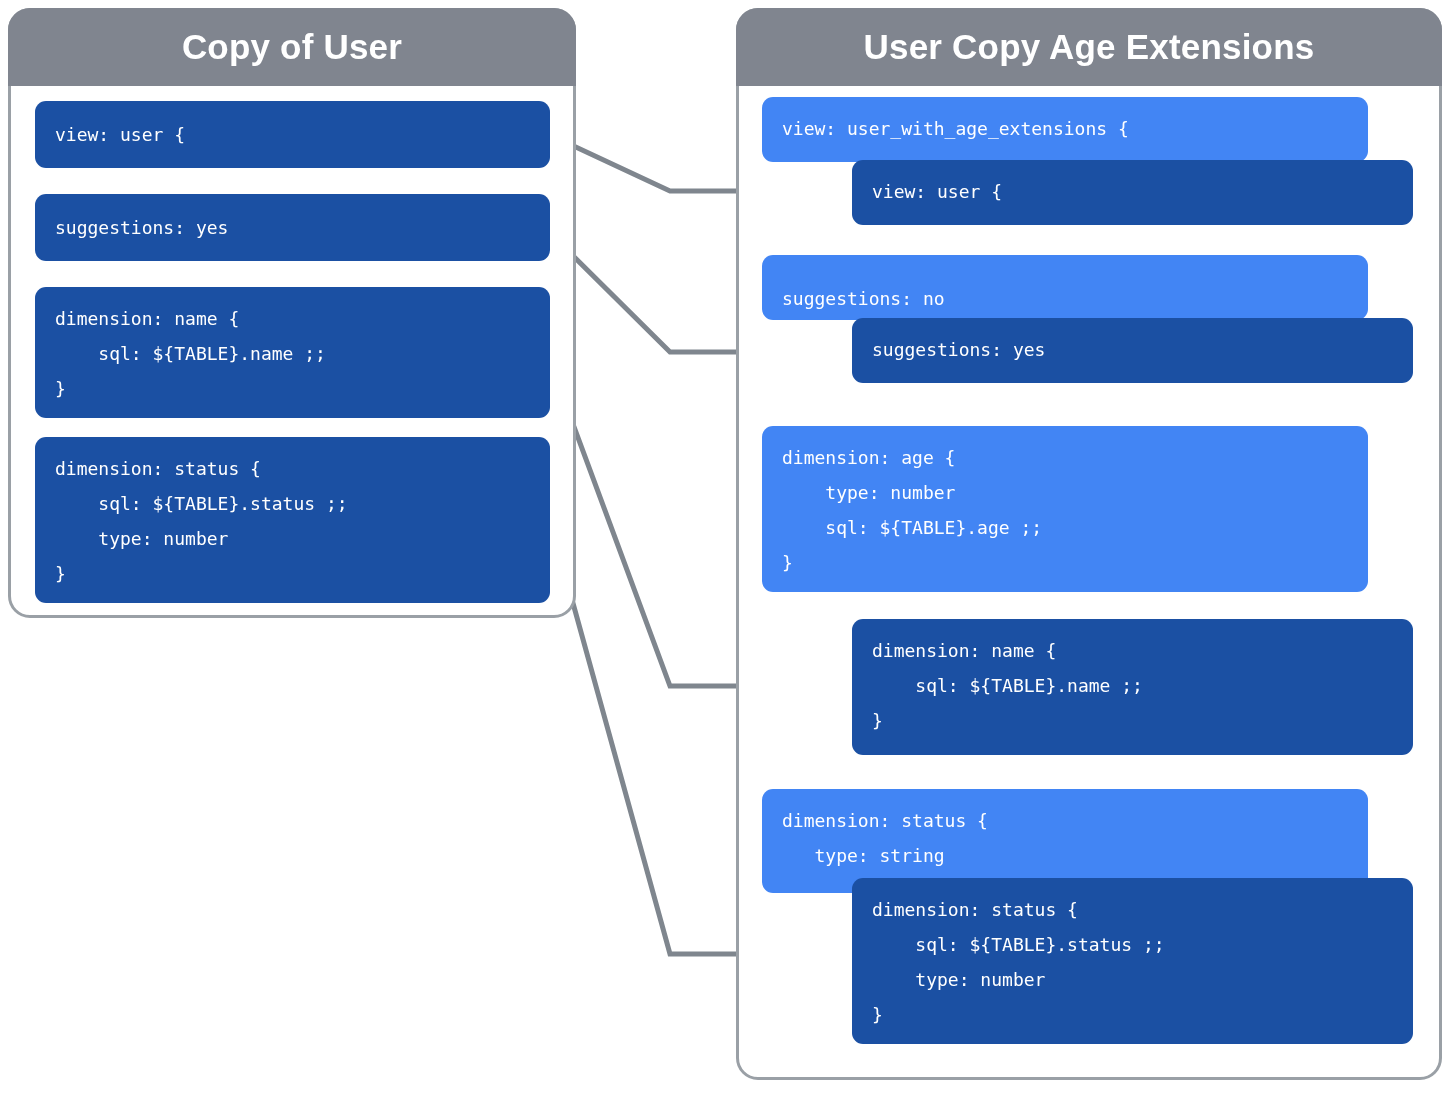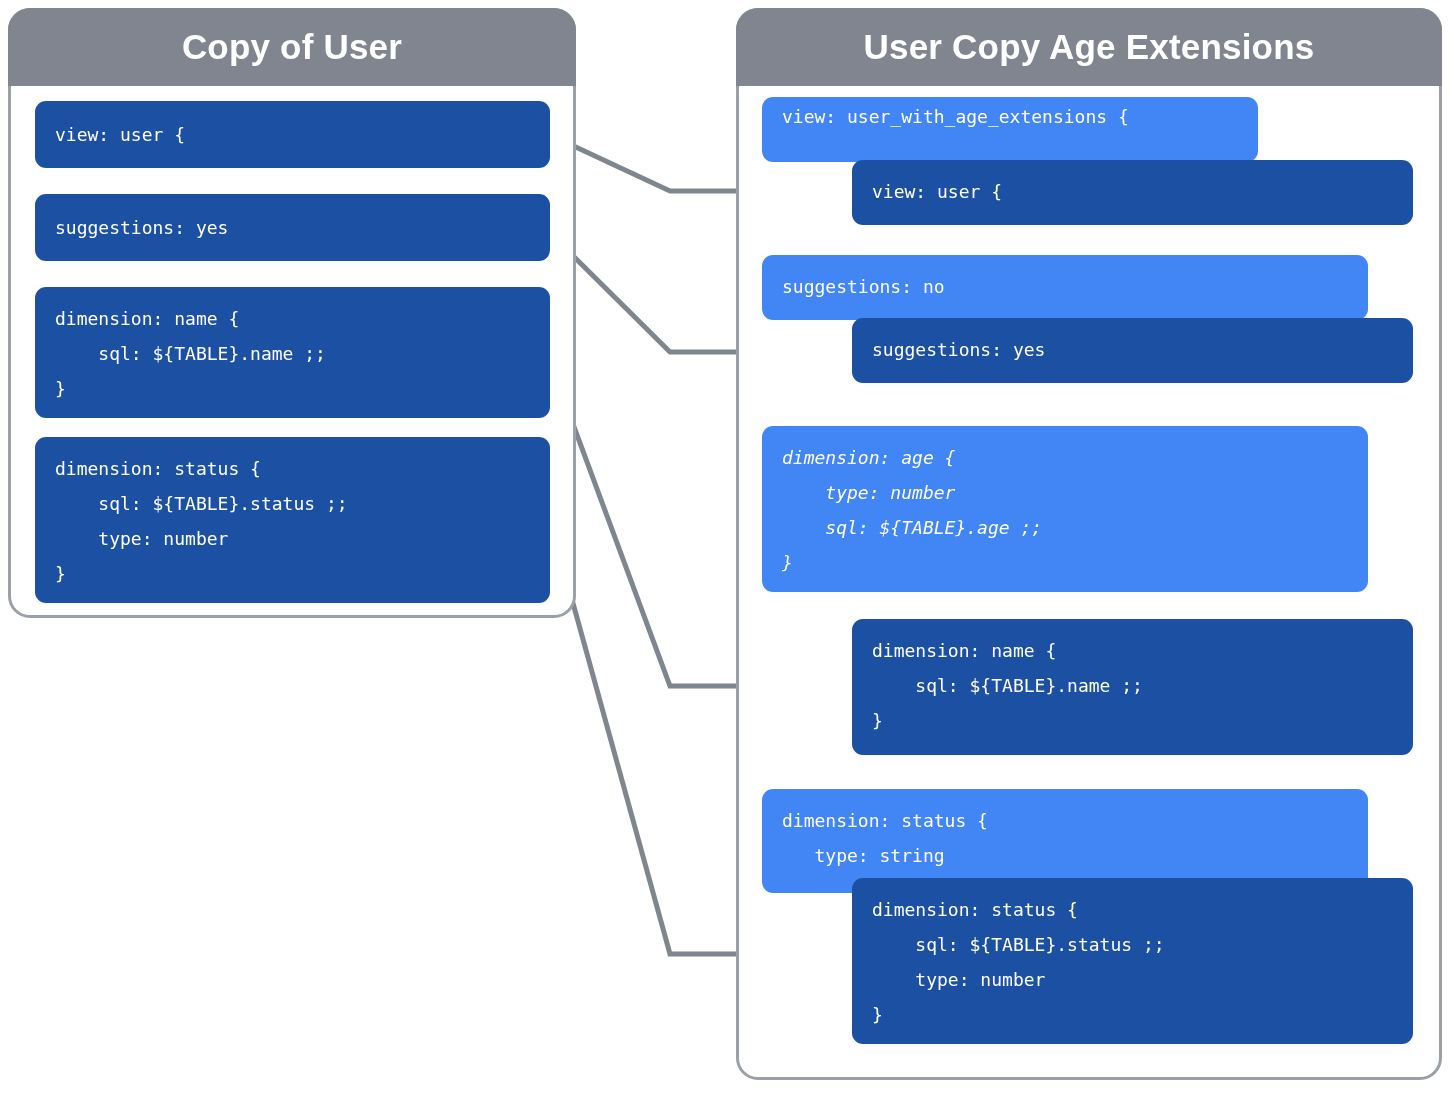--- a/index.html
+++ b/index.html
@@ -62,25 +62,25 @@
   .block.dark  { background: #1b50a3; }
   .block.light { background: #4285f4; }
 
   
   #lb-view        { left: 35px; top: 101px; width: 515px; height: 67px;  padding-top: 16px; }
   #lb-suggestions { left: 35px; top: 194px; width: 515px; height: 67px;  padding-top: 16px; }
   #lb-dim-name    { left: 35px; top: 287px; width: 515px; height: 131px; }
   #lb-dim-status  { left: 35px; top: 437px; width: 515px; height: 166px; }
 
   
-  #rb-view-light   { left: 762px; top: 97px;  width: 496px; height: 65px;  padding-top: 2px; }
+  #rb-view-light   { left: 762px; top: 97px;  width: 606px; height: 65px;  padding-top: 14px; }
   #rb-view-dark    { left: 852px; top: 160px; width: 561px; height: 65px;  padding-top: 14px; }
-  #rb-sugg-light   { left: 762px; top: 255px; width: 606px; height: 65px;  padding-top: 14px; }
+  #rb-sugg-light   { left: 762px; top: 255px; width: 606px; height: 65px;  padding-top: 26px; }
   #rb-sugg-dark    { left: 852px; top: 318px; width: 561px; height: 65px;  padding-top: 14px; }
-  #rb-dim-age      { left: 762px; top: 426px; width: 606px; height: 166px; font-style: italic; }
+  #rb-dim-age      { left: 762px; top: 426px; width: 606px; height: 166px; }
   #rb-dim-name     { left: 852px; top: 619px; width: 561px; height: 136px; }
   #rb-dim-st-light { left: 762px; top: 789px; width: 606px; height: 104px; }
   #rb-dim-st-dark  { left: 852px; top: 878px; width: 561px; height: 166px; }
 
   
   #connectors {
     position: absolute;
     left: 0; top: 0;
     width: 1450px; height: 1096px;
     pointer-events: none;

